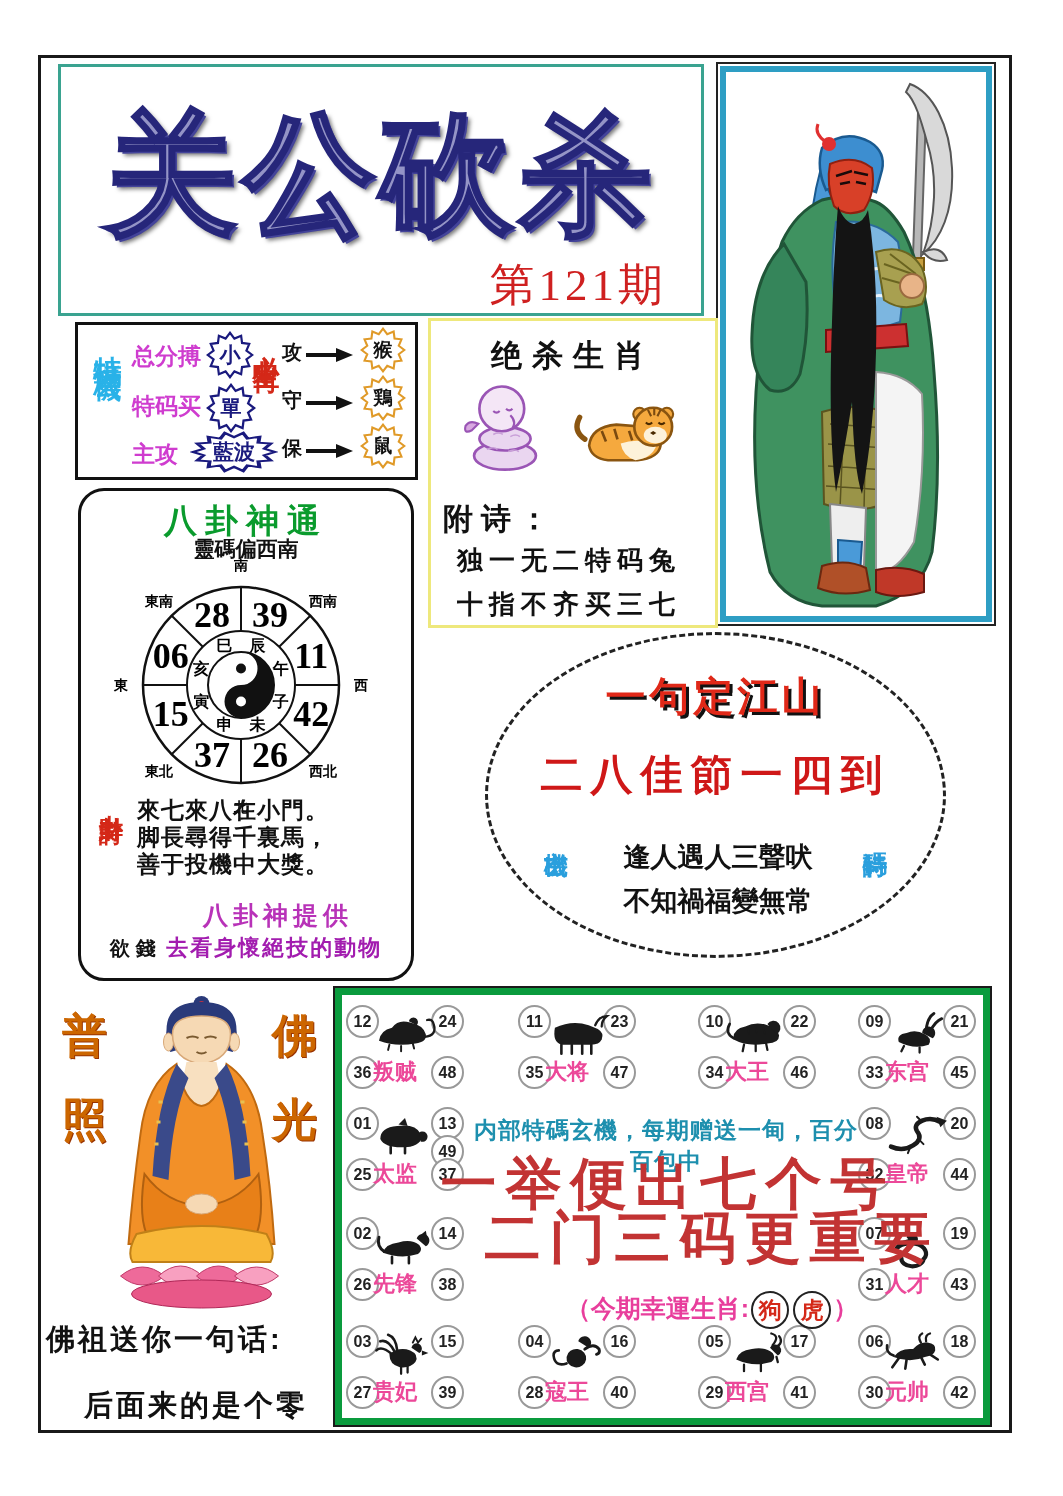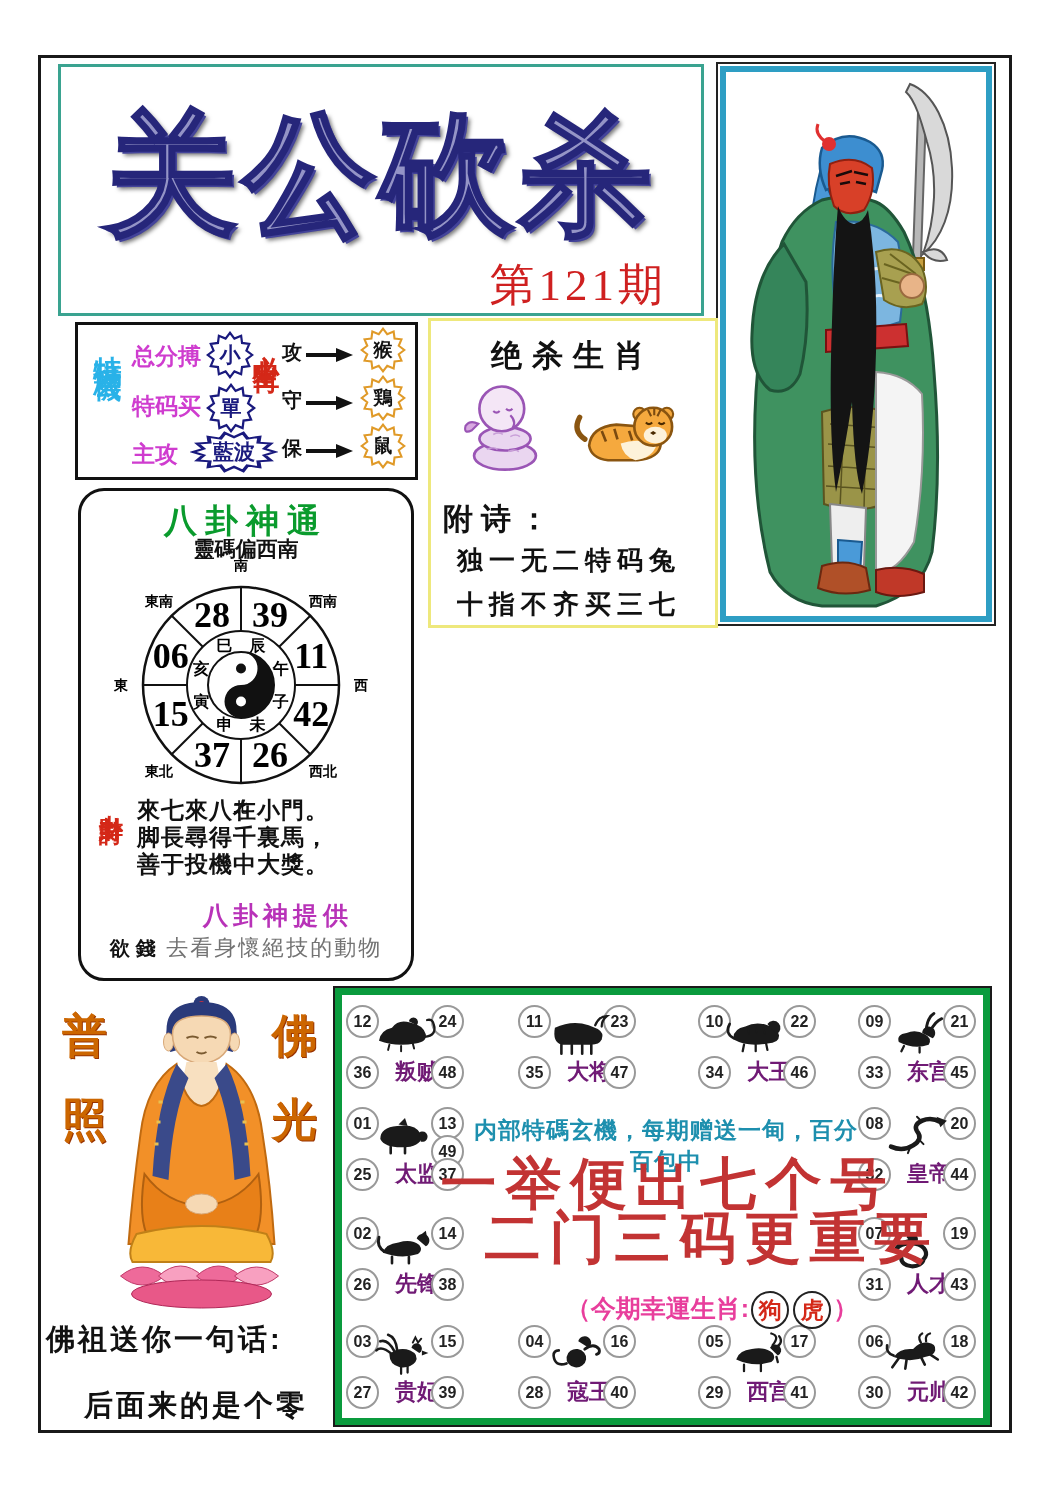--- a/index.html
+++ b/index.html
@@ -39,40 +39,40 @@
   .bagua-title{left:0;top:8px;width:100%;text-align:center;font-size:33px;font-weight:bold;color:#0a9b2d;letter-spacing:8px;}
   .bagua-sub{left:0;top:44px;width:100%;text-align:center;font-size:21px;font-weight:600;}
   .bg-num{font-family:"Liberation Serif",serif;font-weight:600;font-size:36px;}
   .bg-branch{font-size:16px;font-weight:600;}
   .bg-dir{font-size:14px;font-weight:bold;}
   .poem-v{left:14px;top:304px;height:116px;font-size:24px;font-weight:bold;color:#d42818;letter-spacing:2px;}
   .poem-lines{left:56px;top:306px;width:262px;font-size:23px;font-weight:bold;line-height:27px;letter-spacing:1px;}
   .provider{left:0;top:408px;width:100%;text-align:center;font-size:25px;font-weight:bold;color:#b832b8;letter-spacing:5px;padding-left:32px;}
   .yuqian{left:0;top:442px;width:100%;text-align:center;}
   .yuqian .yl{font-size:20px;font-weight:bold;letter-spacing:6px;color:#111;}
-  .yuqian .yt{font-size:22px;font-weight:normal;color:#737373;letter-spacing:2px;margin-top:31px;}
+  .yuqian .yt{font-size:22px;font-weight:bold;color:#a21caf;letter-spacing:2px;margin-top:31px;}
   
   .oval{left:485px;top:632px;width:455px;height:320px;border:3px dashed #222;border-radius:50%;background:#fff;}
   .oval-header{left:0;top:34px;width:100%;text-align:center;font-size:40px;font-weight:bold;color:#e02818;
       text-shadow:3px 3px 0 #111;letter-spacing:4px;}
   .oval-main{left:0;top:112px;width:100%;text-align:center;font-family:"Liberation Serif",serif;
       font-size:42px;font-weight:bold;color:#cf1818;letter-spacing:8px;}
   .oval-vt{top:198px;height:110px;font-size:24px;font-weight:bold;color:#2a9fdd;}
   .oval-lines{left:105px;top:200px;width:250px;text-align:center;font-size:27px;font-weight:bold;line-height:44px;}
   
   .bud-char{font-size:45px;font-weight:bold;color:#cc6600;text-shadow:1px 1px 0 #993300;}
   .bud-line{font-size:29px;font-weight:600;letter-spacing:3px;}
   
   .zbox{left:335px;top:988px;width:641px;height:423px;border:7px solid #0a9b3d;background:#fff;box-shadow:0 0 0 2px #1a1a1a;}
   .zcell{position:absolute;width:118px;height:84px;}
   .nc{position:absolute;width:29px;height:29px;border:2px solid #999;border-radius:50%;background:#fff;
       display:flex;align-items:center;justify-content:center;font-size:16px;font-weight:bold;color:#222;}
   .nc.tl{left:0;top:0;} .nc.tr{right:0;top:0;} .nc.bl{left:0;bottom:0;} .nc.br{right:0;bottom:0;}
   .nc.mr{right:0;top:28px;}
-  .zname{position:absolute;left:42px;bottom:2px;width:58px;text-align:center;font-size:22px;font-weight:600;color:#701a75;}
+  .zname{position:absolute;left:20px;bottom:2px;width:58px;text-align:center;font-size:22px;font-weight:600;color:#ec4899;}
   .zanimal{position:absolute;left:24px;top:2px;width:70px;height:52px;}
   .zanimal svg{width:100%;height:100%;}
   .zad{left:124px;top:120px;width:400px;text-align:center;font-size:23px;font-weight:bold;color:#1d8fae;letter-spacing:1px;}
   .zbig{left:96px;width:460px;text-align:center;font-size:56px;font-weight:bold;color:#c23333;letter-spacing:9px;}
   .zlucky{left:178px;top:296px;width:384px;text-align:center;font-size:25px;font-weight:bold;color:#e83e9c;}
   .lucky-circ{display:inline-flex;align-items:center;justify-content:center;width:34px;height:34px;
       border:2px solid #222;border-radius:50%;color:#d42818;font-size:23px;font-weight:bold;vertical-align:middle;margin:0 2px;}
 </style>
 </head>
 <body>
@@ -262,20 +262,30 @@
       <div>脚長尋得千裏馬，</div>
       <div>善于投機中大獎。</div>
     </div>
     <div class="abs provider">八卦神提供</div>
     <div class="abs yuqian">
       <span class="yl">欲錢</span>
       <span class="yt">去看身懷絕技的動物</span>
     </div>
   </div>
 
+  <div class="abs oval">
+    <div class="abs oval-header">一句定江山</div>
+    <div class="abs oval-main">二八佳節一四到</div>
+    <div class="abs vtext oval-vt" style="left:52px;">出玄機</div>
+    <div class="abs oval-lines">
+      <div>逢人遇人三聲吠</div>
+      <div>不知禍福變無常</div>
+    </div>
+    <div class="abs vtext oval-vt" style="right:52px;">特碼詩</div>
+  </div>
 
   <div class="abs bud-char" style="left:62px;top:1006px;">普</div>
   <div class="abs bud-char" style="left:272px;top:1006px;">佛</div>
   <div class="abs bud-char" style="left:62px;top:1090px;">照</div>
   <div class="abs bud-char" style="left:272px;top:1090px;">光</div>
   <svg class="abs" style="left:104px;top:992px;" width="195" height="330" viewBox="0 0 190 330">
     <circle cx="95" cy="12" r="8" fill="#2a3a7a"></circle>
       <circle cx="95" cy="12" r="3" fill="#c03040"></circle>
     <path d="M60,38 Q60,10 95,10 Q130,10 130,38 Q132,54 126,60 Q95,50 64,60 Q58,54 60,38 Z" fill="#2a3a7a"></path>
     <ellipse cx="62" cy="50" rx="5" ry="9" fill="#f6d9b4" stroke="#d8a878"></ellipse>

